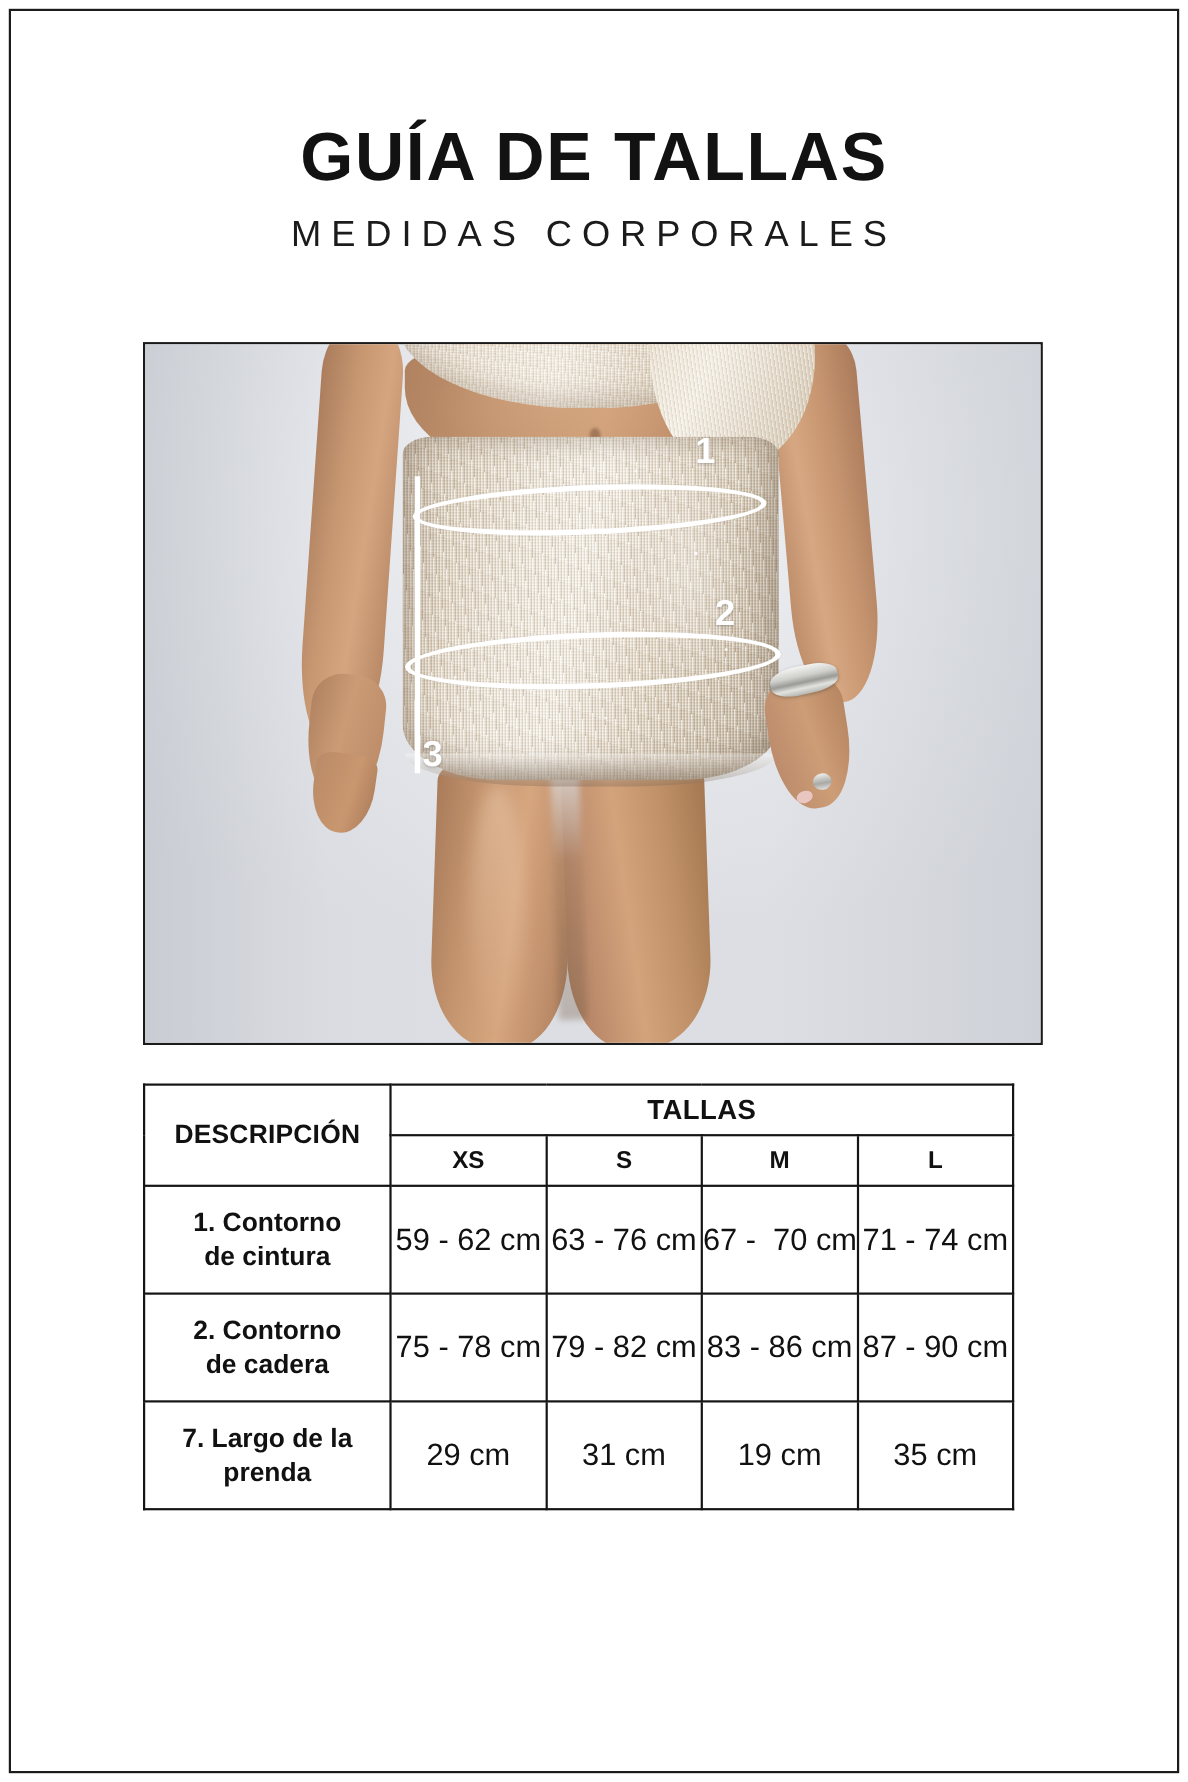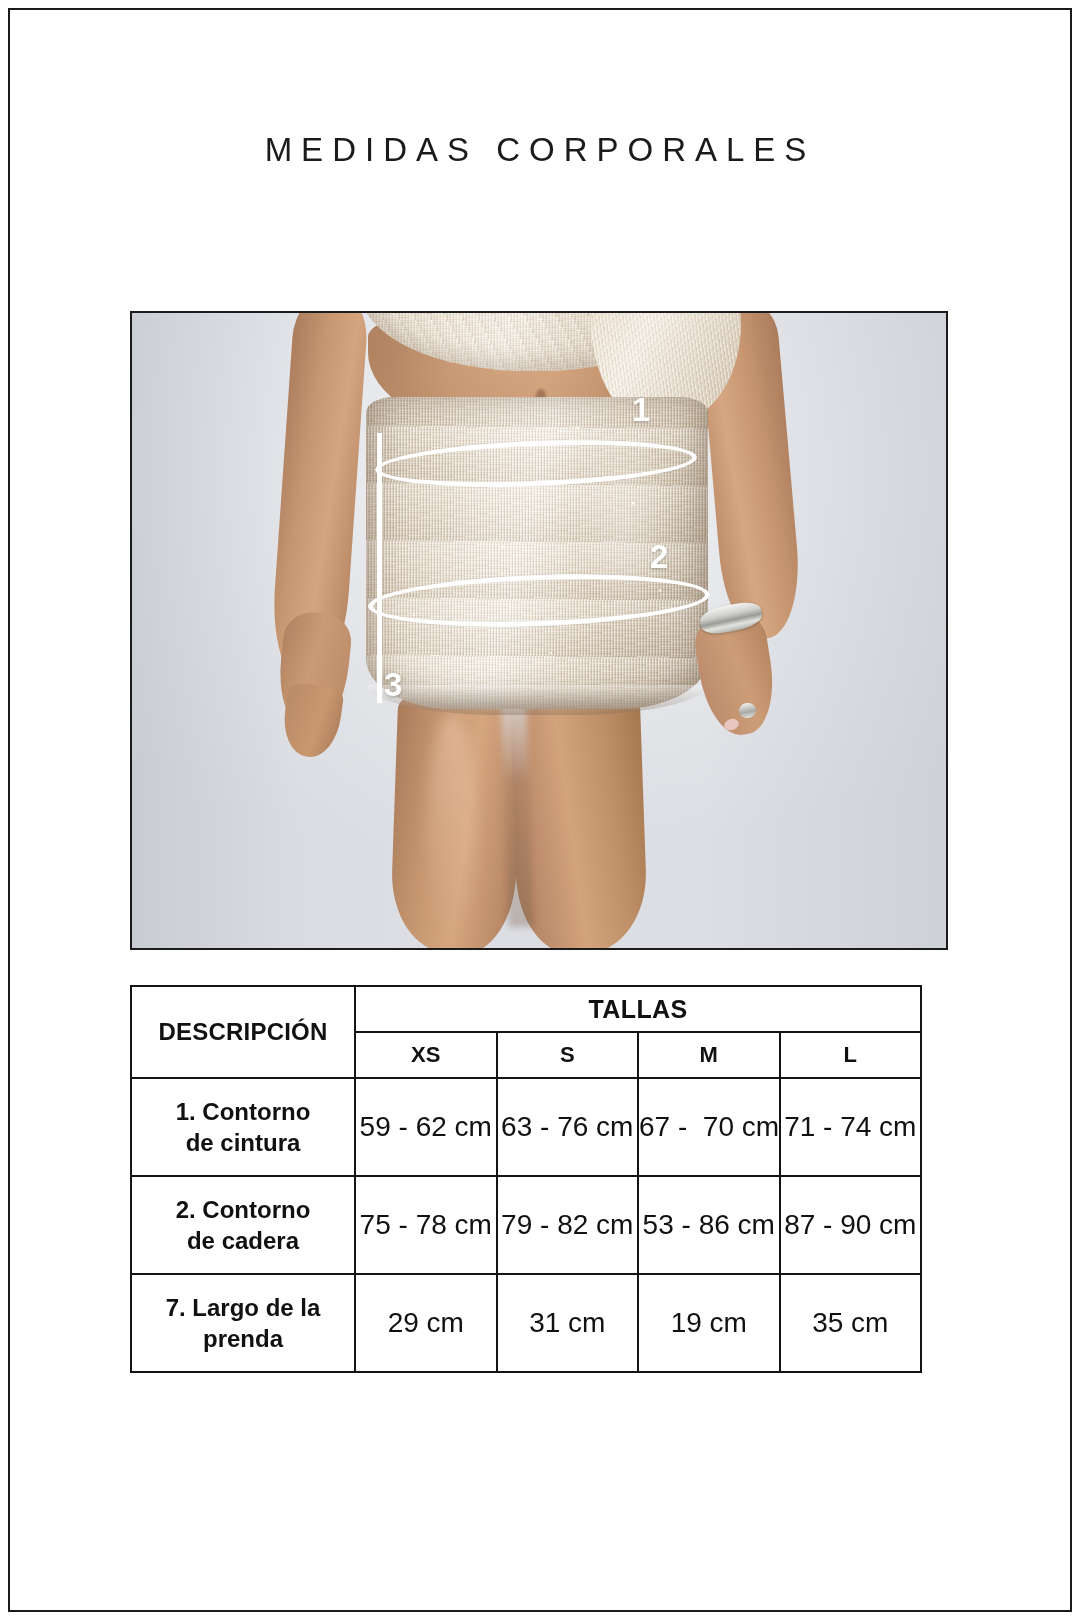--- a/index.html
+++ b/index.html
@@ -441,20 +441,21 @@
   }
 </style>
 </head>
 <body>
 
 <div class="page">
 
   <div class="page-border"></div>
 
   <div class="header">
+    <h1 class="title">GUÍA DE TALLAS</h1>
     <div class="subtitle">MEDIDAS CORPORALES</div>
   </div>
 
   <div class="photo-frame">
     <div class="photo">
 
       <div class="backdrop"></div>
       <div class="backdrop-shadow-l"></div>
       <div class="backdrop-shadow-r"></div>
 
@@ -529,21 +530,21 @@
           <td class="row-val">67 -  70 cm</td>
           <td class="row-val">71 - 74 cm</td>
         </tr>
         <tr>
           <td class="row-label">
             <span>2. Contorno</span><br>
             <span>de cadera</span>
           </td>
           <td class="row-val">75 - 78 cm</td>
           <td class="row-val">79 - 82 cm</td>
-          <td class="row-val">53 - 86 cm</td>
+          <td class="row-val">83 - 86 cm</td>
           <td class="row-val">87 - 90 cm</td>
         </tr>
         <tr>
           <td class="row-label">
             <span>7. Largo de la</span><br>
             <span>prenda</span>
           </td>
           <td class="row-val">29 cm</td>
           <td class="row-val">31 cm</td>
           <td class="row-val">19 cm</td>

